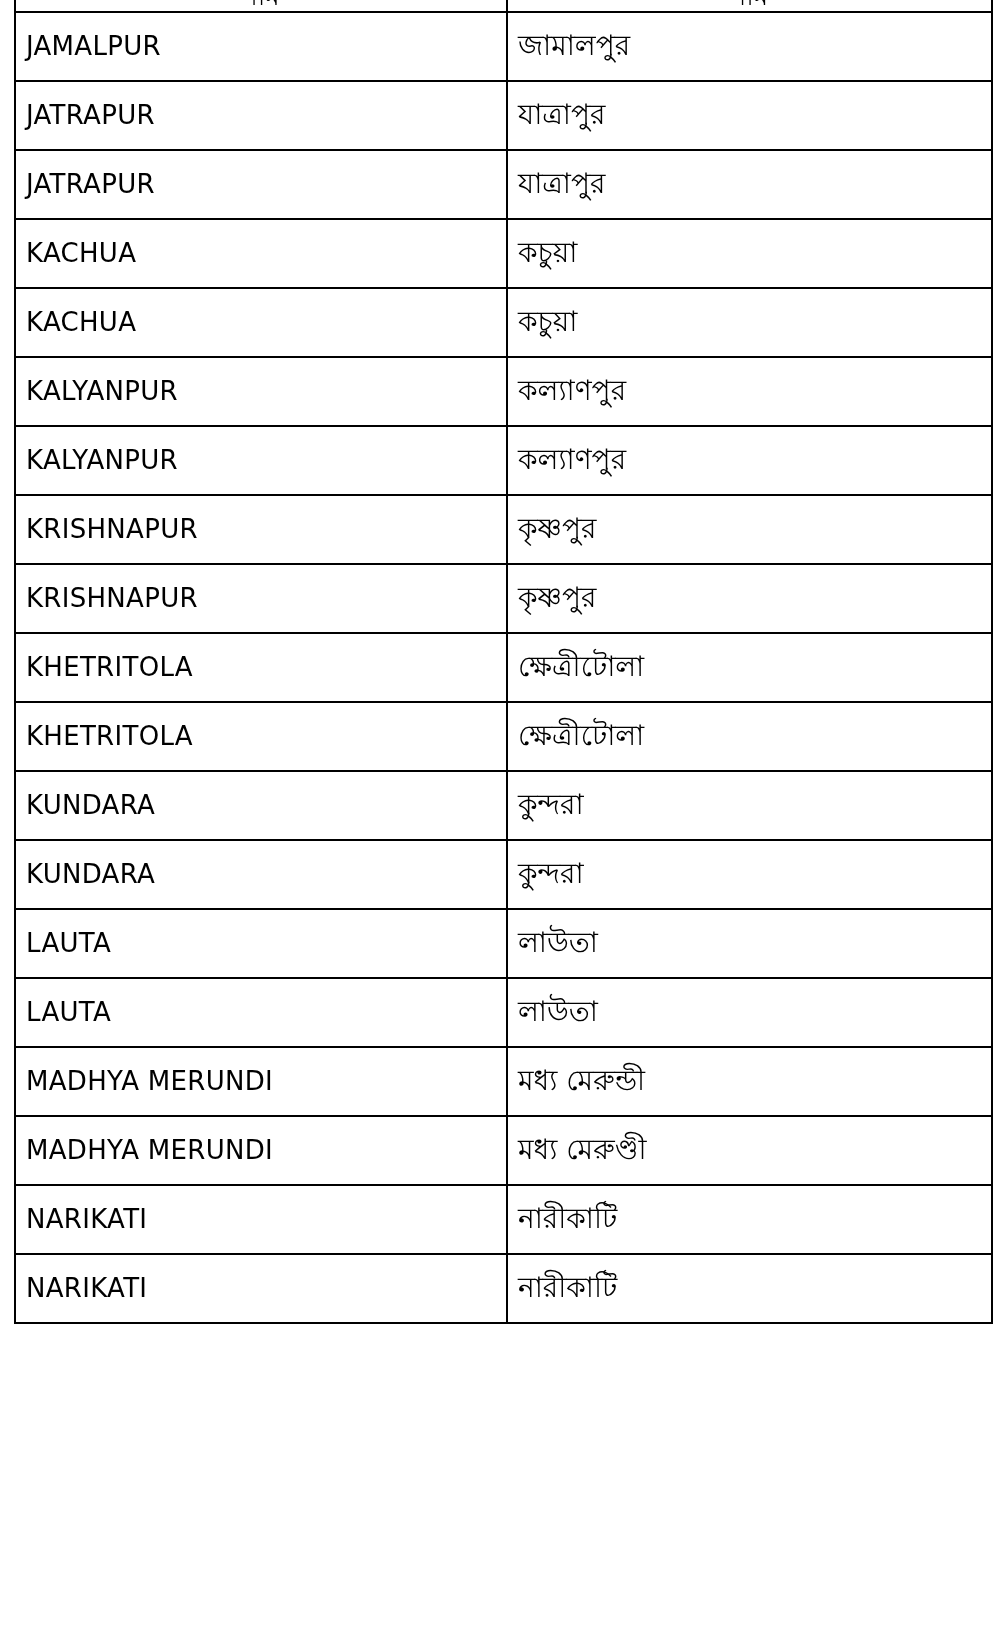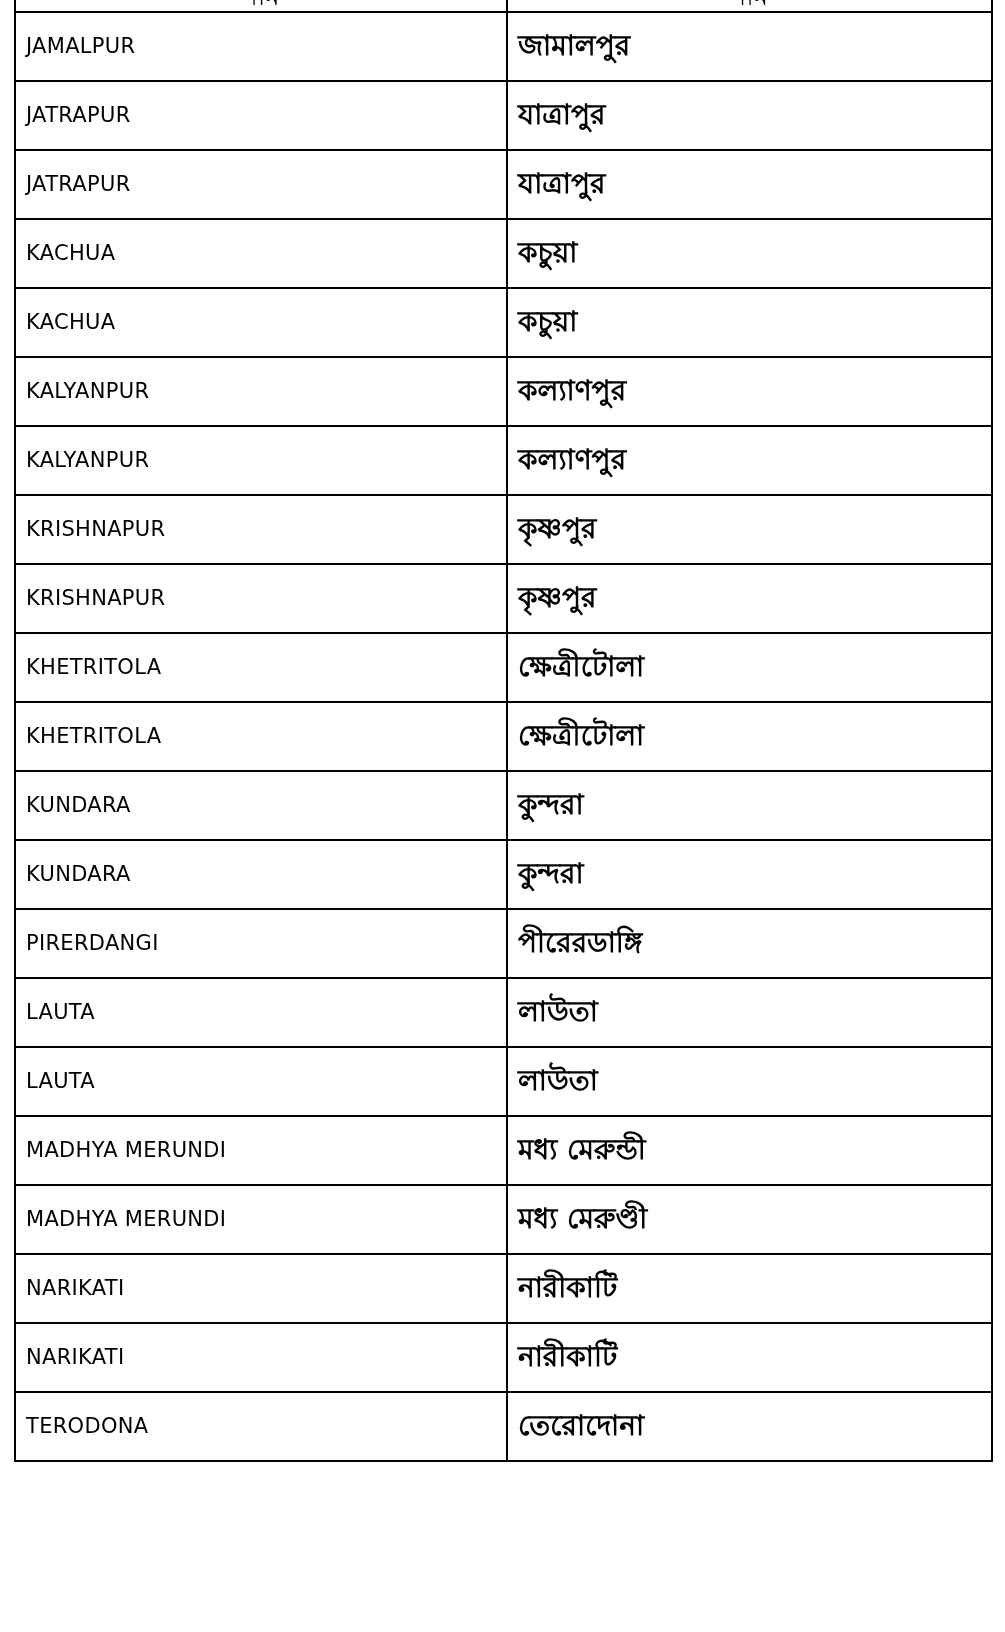--- a/index.html
+++ b/index.html
@@ -32,27 +32,26 @@
   table.name-table td {
     border: 2px solid #000000;
     height: 67px;
     padding: 0 0 0 10px;
     vertical-align: middle;
     line-height: 1.1;
     overflow: hidden;
     white-space: nowrap;
   }
   td.en {
-    font-size: 21px;
+    font-size: 26px;
     letter-spacing: 0.3px;
   }
   td.bn {
     font-size: 28px;
     padding-left: 14px;
-    font-weight: bold;
   }
   
   tr.clipped td {
     height: 18px;
     font-size: 26px;
     text-align: center;
     padding-left: 0;
     vertical-align: bottom;
     color: #000;
   }
@@ -117,24 +116,20 @@
       </tr>
       <tr>
         <td class="en">KUNDARA</td>
         <td class="bn">কুন্দরা</td>
       </tr>
       <tr>
         <td class="en">KUNDARA</td>
         <td class="bn">কুন্দরা</td>
       </tr>
       <tr>
-        <td class="en">PIRERDANGI</td>
-        <td class="bn">পীরেরডাঙ্গি</td>
-      </tr>
-      <tr>
         <td class="en">LAUTA</td>
         <td class="bn">লাউতা</td>
       </tr>
       <tr>
         <td class="en">LAUTA</td>
         <td class="bn">লাউতা</td>
       </tr>
       <tr>
         <td class="en">MADHYA MERUNDI</td>
         <td class="bn">মধ্য মেরুন্ডী</td>
@@ -144,19 +139,15 @@
         <td class="bn">মধ্য মেরুণ্ডী</td>
       </tr>
       <tr>
         <td class="en">NARIKATI</td>
         <td class="bn">নারীকাটি</td>
       </tr>
       <tr>
         <td class="en">NARIKATI</td>
         <td class="bn">নারীকাটি</td>
       </tr>
-      <tr>
-        <td class="en">TERODONA</td>
-        <td class="bn">তেরোদোনা</td>
-      </tr>
     </tbody>
   </table>
 </div>
 
 </body></html>

